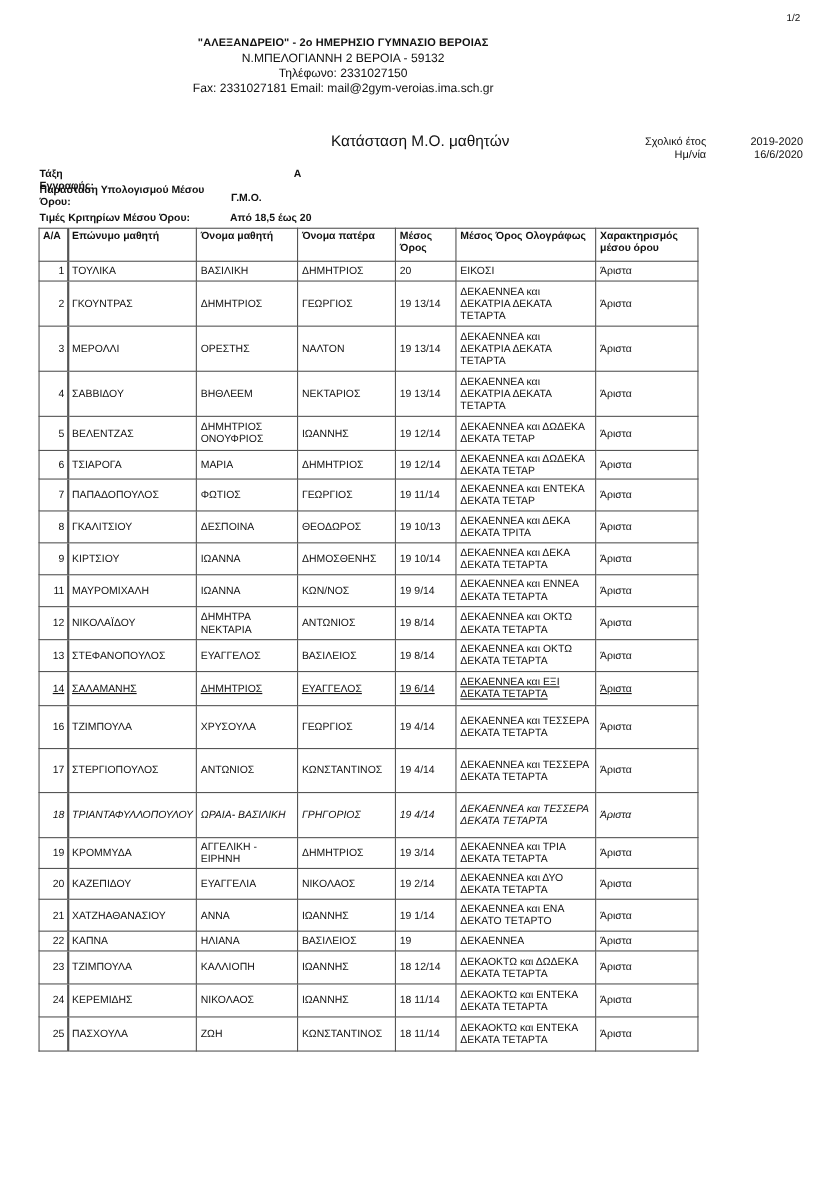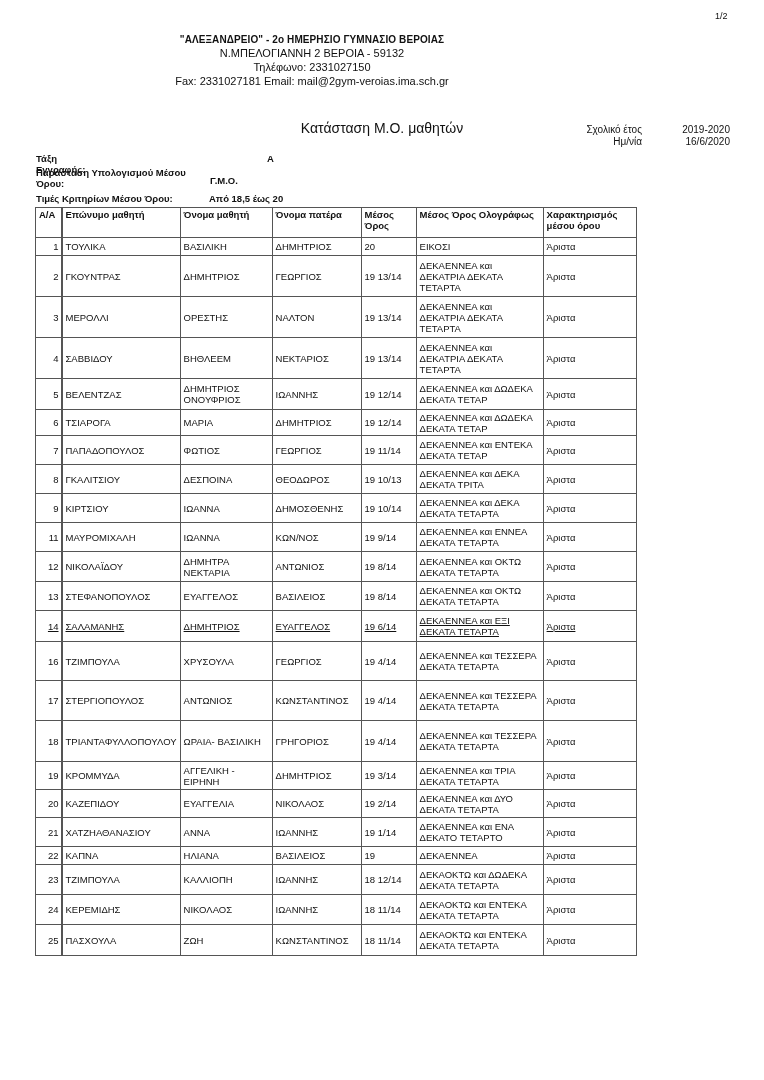--- a/index.html
+++ b/index.html
@@ -218,21 +218,21 @@
       </tr>
       <tr style="height: 40px;">
         <td class="aa">17</td>
         <td>ΣΤΕΡΓΙΟΠΟΥΛΟΣ</td>
         <td>ΑΝΤΩΝΙΟΣ</td>
         <td>ΚΩΝΣΤΑΝΤΙΝΟΣ</td>
         <td>19 4/14</td>
         <td>ΔΕΚΑΕΝΝΕΑ και ΤΕΣΣΕΡΑ ΔΕΚΑΤΑ ΤΕΤΑΡΤΑ</td>
         <td>Άριστα</td>
       </tr>
-      <tr style="height: 41px;">
+      <tr style="height: 41px; font-style: italic;">
         <td class="aa">18</td>
         <td>ΤΡΙΑΝΤΑΦΥΛΛΟΠΟΥΛΟΥ</td>
         <td>ΩΡΑΙΑ- ΒΑΣΙΛΙΚΗ</td>
         <td>ΓΡΗΓΟΡΙΟΣ</td>
         <td>19 4/14</td>
         <td>ΔΕΚΑΕΝΝΕΑ και ΤΕΣΣΕΡΑ ΔΕΚΑΤΑ ΤΕΤΑΡΤΑ</td>
         <td>Άριστα</td>
       </tr>
       <tr style="height: 28px;">
         <td class="aa">19</td>

